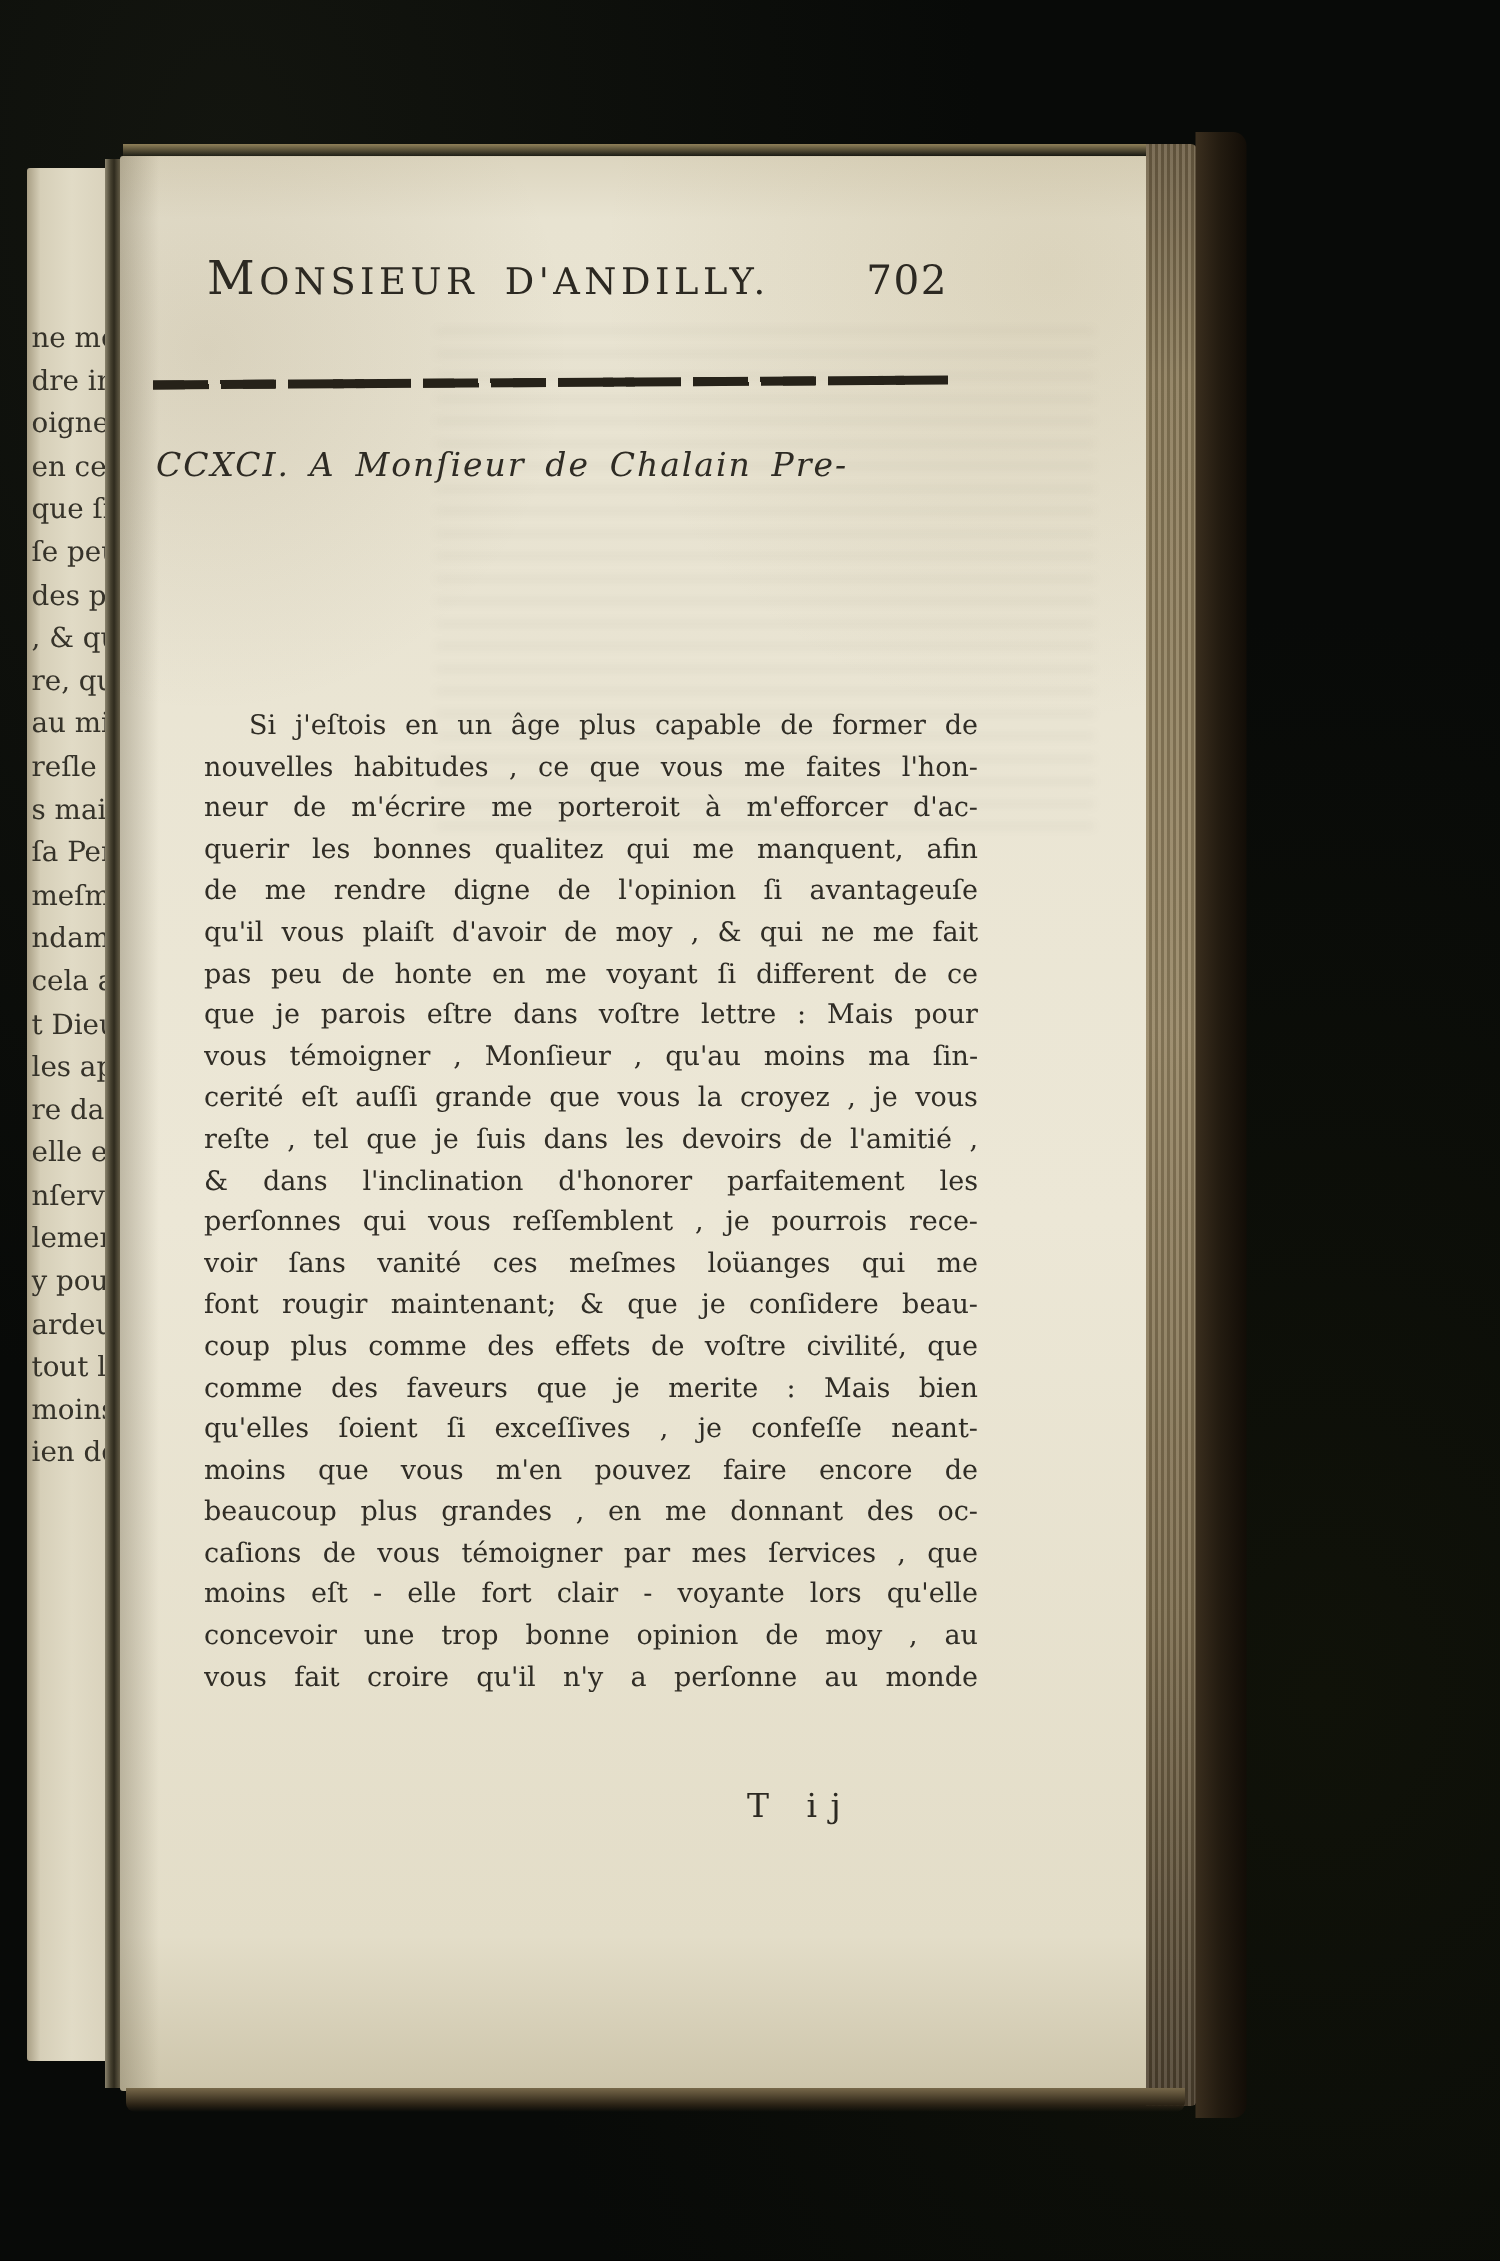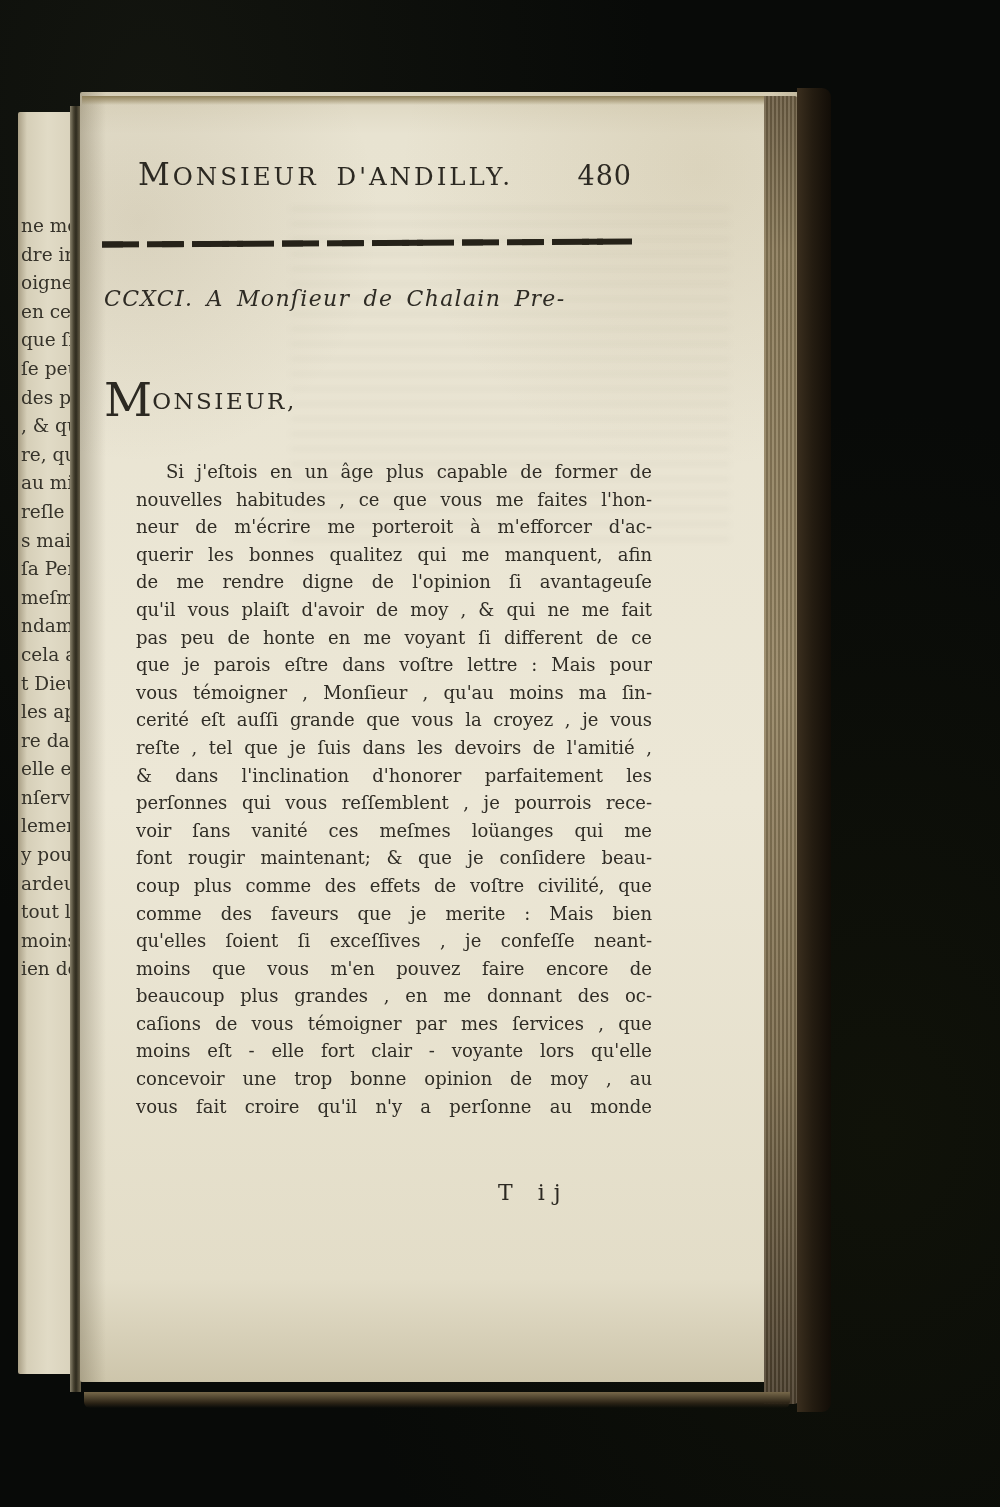--- a/index.html
+++ b/index.html
@@ -34,21 +34,21 @@
   .frag-line { height: 28.6px; overflow: hidden; }
 
   .gutter {
     position: absolute; left: 70px; top: 106px;
     width: 11px; height: 1286px;
     background: linear-gradient(90deg, #8a836d 0, #45402f 35%, #2f2b1e 55%, #6e664f 100%);
   }
 
   
   .main-page {
-    position: absolute; left: 80px; top: 92px;
+    position: absolute; left: 80px; top: 104px;
     width: 731px; height: 1290px;
     background:
       radial-gradient(circle at 85% 6%, rgba(150,130,80,0.16) 0%, rgba(0,0,0,0) 22%),
       radial-gradient(circle at 8% 10%, rgba(120,100,60,0.14) 0%, rgba(0,0,0,0) 18%),
       linear-gradient(90deg, rgba(95,85,60,0.32) 0, rgba(0,0,0,0) 26px),
       linear-gradient(270deg, rgba(120,104,72,0.30) 0, rgba(0,0,0,0) 42px),
       linear-gradient(180deg, #dcd5bf 0, #e8e3d1 42px, #ece7d6 55%, #e3ddc8 92%, #cdc5ab 100%);
     border-radius: 2px 6px 6px 2px;
   }
   .show-through {
@@ -173,32 +173,29 @@
       </div>
   </div>
 
   <div class="gutter"></div>
 
   <div class="main-page">
     <div class="show-through"></div>
 
     <div class="running-header">
       <span class="header-title">MONSIEUR D'ANDILLY.</span>
-      <span class="page-number">480</span>
+      <span class="page-number">702</span>
     </div>
 
     <div class="rule"></div>
 
     <div class="letter-heading">
       <div>CCXCI. A Monſieur de Chalain Pre-</div>
     </div>
 
-    <div class="salutation">
-      <span class="salutation-initial">M</span><span class="salutation-rest">ONSIEUR,</span>
-    </div>
 
     <div class="body-text">
         <div class="body-line">Si j'eſtois en un âge plus capable de former de</div>
         <div class="body-line">nouvelles habitudes , ce que vous me faites l'hon-</div>
         <div class="body-line">neur de m'écrire me porteroit à m'efforcer d'ac-</div>
         <div class="body-line">querir les bonnes qualitez qui me manquent, afin</div>
         <div class="body-line">de me rendre digne de l'opinion ſi avantageuſe</div>
         <div class="body-line">qu'il vous plaiſt d'avoir de moy , &amp; qui ne me fait</div>
         <div class="body-line">pas peu de honte en me voyant ſi different de ce</div>
         <div class="body-line">que je parois eſtre dans voſtre lettre : Mais pour</div>

